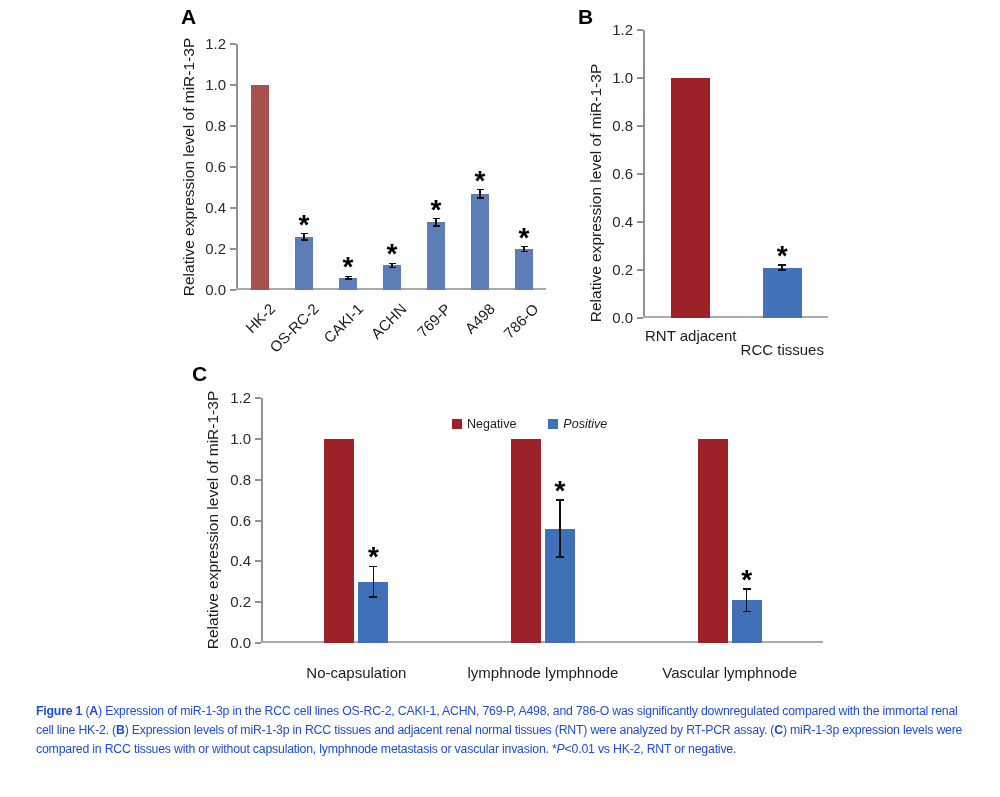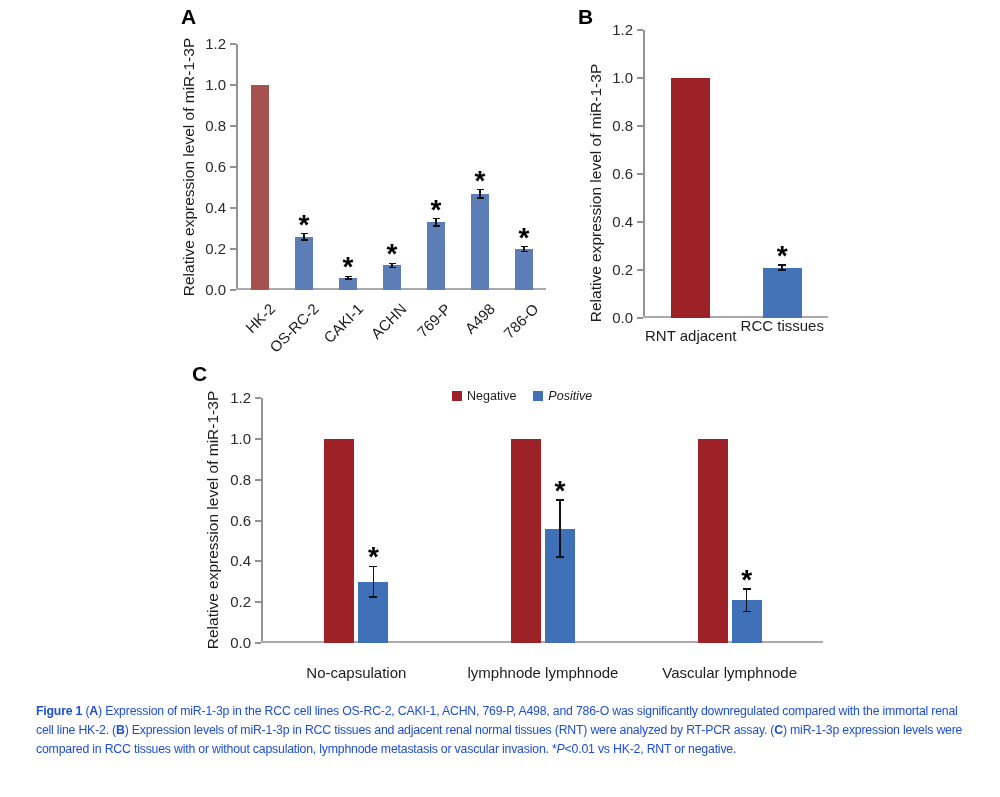--- a/index.html
+++ b/index.html
@@ -19,22 +19,22 @@
   .axis-x{position:absolute;height:2px;}
   .tick{position:absolute;height:2px;width:6px;}
   .tick-label{position:absolute;width:38px;text-align:right;font-size:15px;color:#2a2a2a;line-height:1.2;}
   .cat-label{position:absolute;font-size:15px;color:#1c1c1c;white-space:nowrap;line-height:1.2;}
   .cat-flat{transform:translateX(-50%);}
   .cat-rot{transform:rotate(-45deg);transform-origin:100% 0;}
   .bar{position:absolute;}
   .err{position:absolute;}
   .star{position:absolute;font-size:28px;font-weight:bold;color:#000;line-height:1;
         transform:translateX(-50%);}
-  .legend{position:absolute;display:flex;gap:17px;align-items:center;
-          font-size:12.5px;color:#1c1c1c;}
+  .legend{position:absolute;display:flex;gap:32px;align-items:center;
+          font-size:12.5px;color:#1c1c1c;margin-top:28px;}
   .legend-item{display:inline-flex;align-items:center;}
   .legend-item .sw{display:inline-block;width:10px;height:10px;margin-right:5px;}
   .caption{position:absolute;left:36px;top:702px;width:936px;font-size:12.3px;
            line-height:1.56;color:#1d4ed8;letter-spacing:-0.2px;}
   .caption p{margin:0;}
 </style>
 </head>
 <body>
 
 <div class="fig" id="fig">
@@ -117,21 +117,21 @@
       <div class="tick-label" style="left: 595px; top: 69px;">1.0</div>
       <div class="tick" style="left: 637px; top: 29px; background: rgb(143, 146, 150);"></div>
       <div class="tick-label" style="left: 595px; top: 21px;">1.2</div>
       <div class="bar" style="left: 671.25px; top: 78px; width: 39px; height: 240px; background: rgb(156, 34, 39);"></div>
       <div class="bar" style="left: 762.75px; top: 267.6px; width: 39px; height: 50.4px; background: rgb(68, 115, 184);"></div>
       <div class="err" style="left: 781.45px; top: 265.2px; width: 1.6px; height: 4.8px; background: rgb(17, 17, 17);"></div>
       <div class="err" style="left: 778.25px; top: 264.4px; width: 8px; height: 1.6px; background: rgb(17, 17, 17);"></div>
       <div class="err" style="left: 778.25px; top: 269.2px; width: 8px; height: 1.6px; background: rgb(17, 17, 17);"></div>
       <div class="star" style="left: 782.25px; top: 242.2px;">*</div>
       <div class="cat-label cat-flat" style="left: 690.75px; top: 327px;">RNT adjacent</div>
-      <div class="cat-label cat-flat" style="left: 782.25px; top: 317px; text-align: center;">RCC tissues</div>
+      <div class="cat-label cat-flat" style="left: 782.25px; top: 341px; text-align: center;">RCC tissues</div>
     </div>
 
   <div class="panel">
     <div class="panel-letter letter-C">C</div>
     <div class="ylabel ylabel-C">Relative expression level of miR-1-3P</div>
   <div class="axis-y" style="left: 261px; top: 398px; height: 245px; background: rgb(143, 146, 150);"></div>
       <div class="axis-x" style="left: 261px; top: 641px; width: 562px; background: rgb(169, 170, 172);"></div>
       <div class="tick" style="left: 255px; top: 642px; background: rgb(143, 146, 150);"></div>
       <div class="tick-label" style="left: 213px; top: 634px;">0.0</div>
       <div class="tick" style="left: 255px; top: 601.167px; background: rgb(143, 146, 150);"></div>

